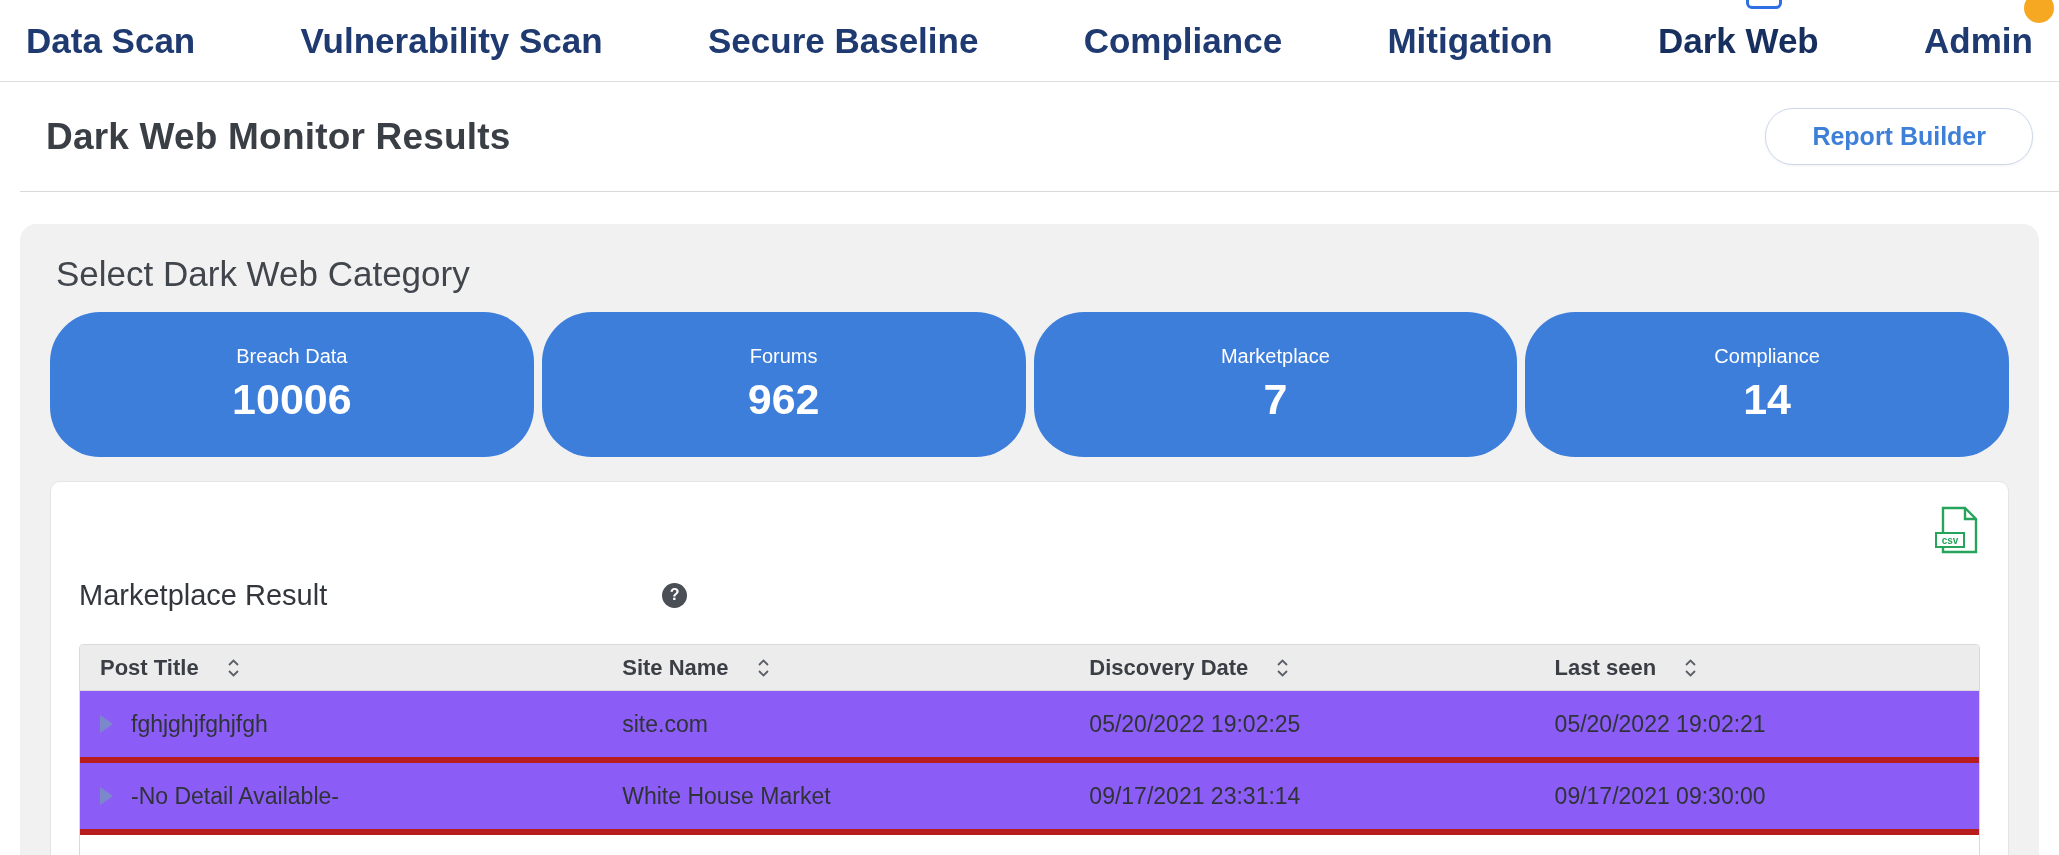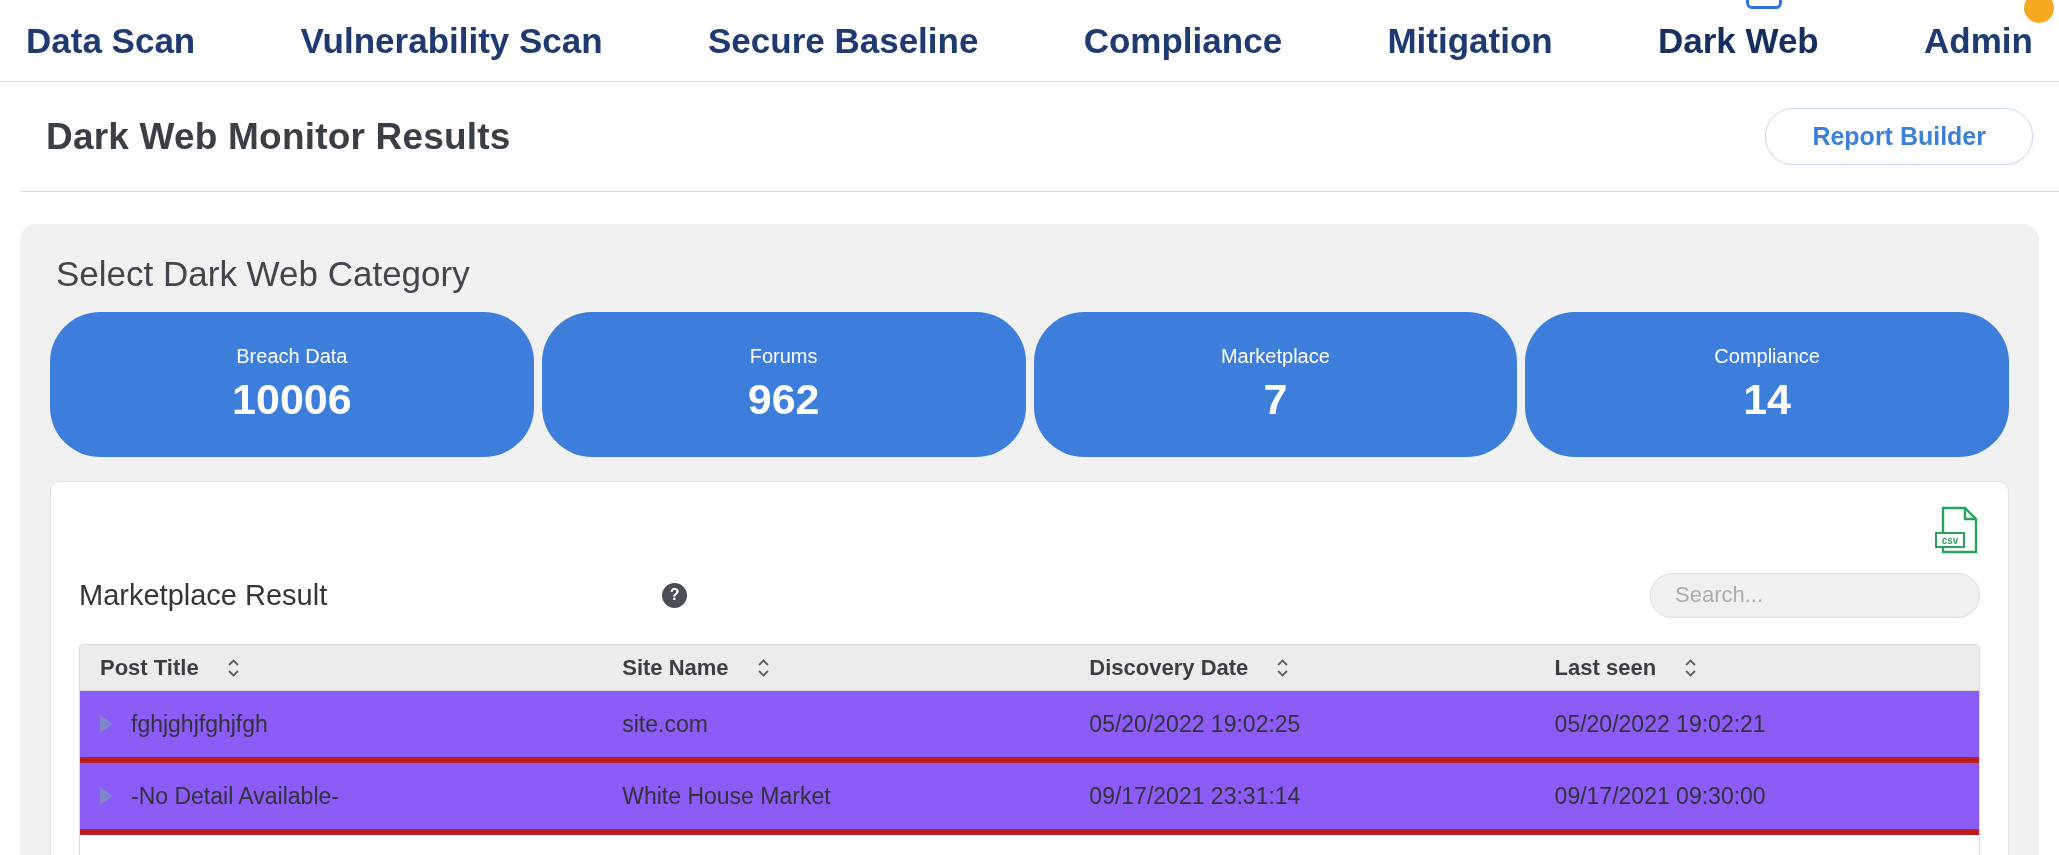--- a/index.html
+++ b/index.html
@@ -186,21 +186,20 @@
           <path d="M31 2 v11 h11" fill="none" stroke="#27a35c" stroke-width="2.4"></path>
           <rect x="2" y="27" width="28" height="14" fill="#ffffff" stroke="#27a35c" stroke-width="2"></rect>
           <text x="16" y="38" text-anchor="middle" font-size="10" font-weight="bold" fill="#27a35c" font-family="Liberation Sans, sans-serif">csv</text>
         </svg>
       </span>
     </div>
 
     <div class="results-header">
       <span class="results-title">Marketplace Result</span>
       <span class="help-icon">?</span>
-      <input class="search-input" type="text" placeholder="Search..." style="">
     </div>
 
     <div class="result-table">
       <div class="thead">
         <div class="th">
           <span>Post Title</span>
           <svg width="13" height="20" viewBox="0 0 13 20">
               <path d="M2 7 L6.5 2.5 L11 7" fill="none" stroke="#5a5f66" stroke-width="1.8"></path>
               <path d="M2 13 L6.5 17.5 L11 13" fill="none" stroke="#5a5f66" stroke-width="1.8"></path>
             </svg>

